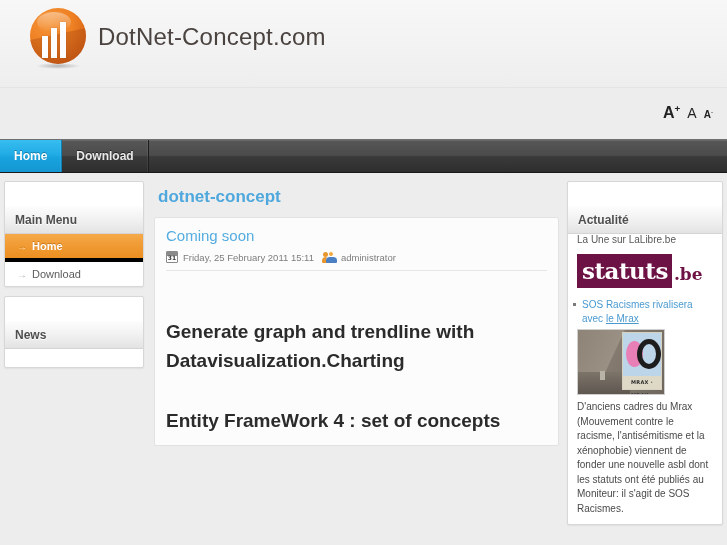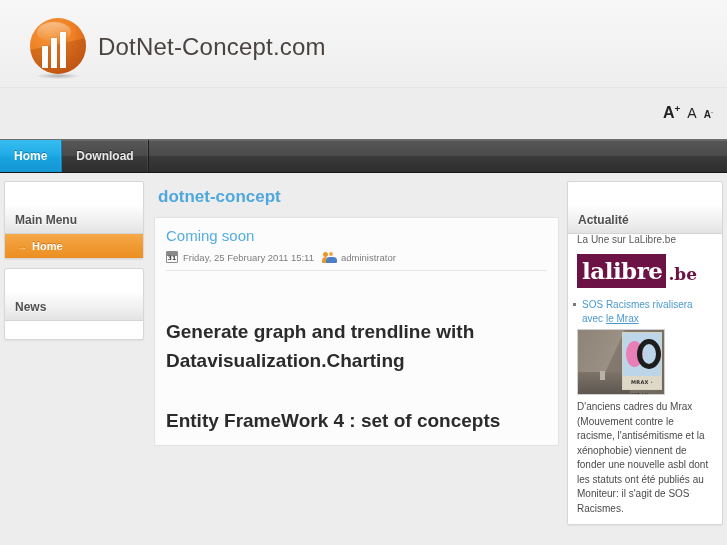--- a/index.html
+++ b/index.html
@@ -16,21 +16,21 @@
 
   
   .header {
     position: relative;
     height: 88px;
     background: linear-gradient(to bottom, #f7f7f7 0%, #f2f2f2 60%, #eeeeee 100%);
     border-bottom: 1px solid #e4e4e4;
   }
   .logo-wrap {
     position: absolute;
-    left: 26px; top: 16px;
+    left: 26px; top: 6px;
     display: flex;
     align-items: center;
   }
   .logo-mark {
     position: relative;
     width: 62px; height: 62px;
   }
   .logo-circle {
     position: absolute; left: 4px; top: 2px;
     width: 56px; height: 56px; border-radius: 50%;
@@ -437,20 +437,25 @@
 
     <div class="module">
       <div class="module-head">Main Menu</div>
       <div class="module-body">
         <ul class="menu-list">
           <li class="active">
             <a>
               <span class="menu-arrow">→</span><span>Home</span>
             </a>
           </li>
+          <li>
+            <a>
+              <span class="menu-arrow">→</span><span>Download</span>
+            </a>
+          </li>
         </ul>
       </div>
     </div>
 
     <div class="module">
       <div class="module-head">News</div>
       <div class="module-body">
         <div class="news-empty"></div>
       </div>
     </div>
@@ -486,21 +491,21 @@
 
   <div class="col-right">
     <div class="module">
       <div class="module-head">Actualité</div>
       <div class="module-body">
 
         <div class="rss-desc">La Une sur LaLibre.be</div>
 
         <div class="rss-logo-row">
           <span class="lalibre">
-            <span class="box">lalibre</span>
+            <span class="box">statuts</span>
               <span class="be">.be</span>
           </span>
         </div>
 
         <ul class="rss-items">
           <li>
             <a><span>SOS Racismes rivalisera avec</span> <span class="lnk2">le Mrax</span></a>
           </li>
         </ul>
 

